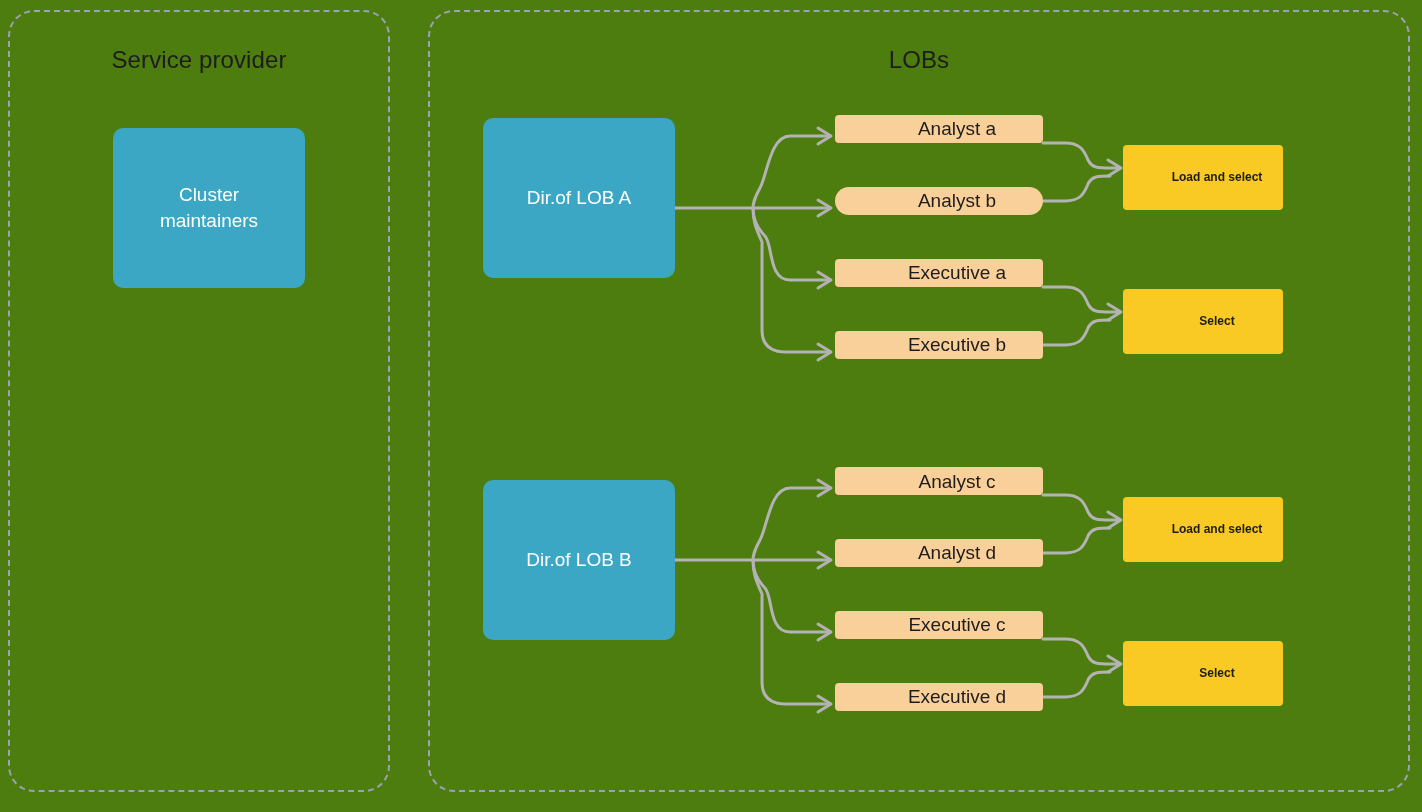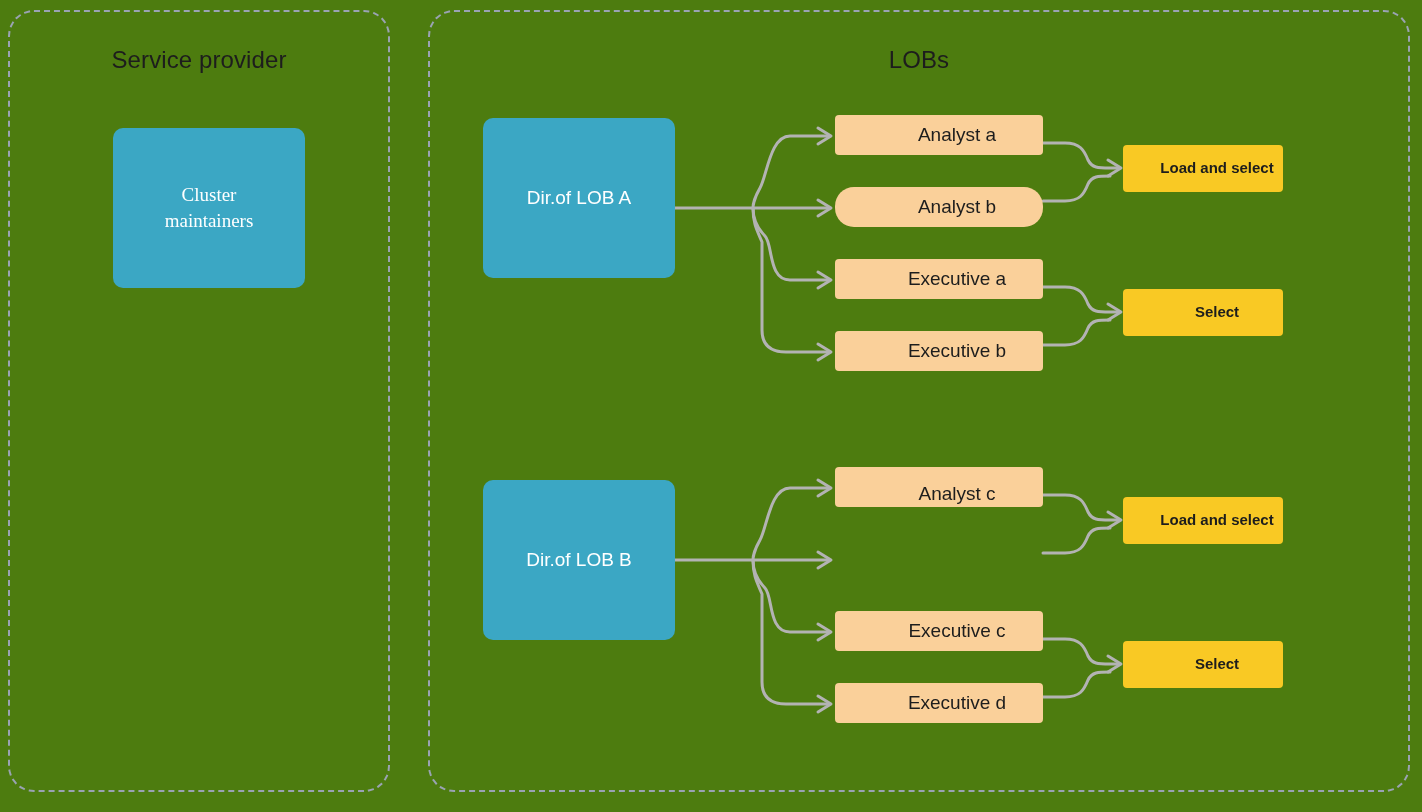--- a/index.html
+++ b/index.html
@@ -71,32 +71,32 @@
     width: 192px;
     height: 160px;
   }
 
   .node-orange {
     background: #fad09a;
     border-radius: 4px;
     color: #1d1d1d;
     font-size: 19px;
     width: 208px;
-    height: 40px;
+    height: 28px;
     padding-left: 36px;
   }
 
   .node-yellow {
     background: #f9c924;
     border-radius: 4px;
     color: #1d1d1d;
-    font-size: 15px;
+    font-size: 12px;
     font-weight: bold;
     width: 160px;
-    height: 47px;
+    height: 65px;
     padding-left: 28px;
   }
 
   
   #links {
     position: absolute;
     left: 0;
     top: 0;
     width: 1422px;
     height: 812px;
@@ -163,21 +163,21 @@
 
     <path class="link" d="M1043,639 L1065,639 C1080,639 1084,646 1088,656 C1092,664 1098,664 1110,664 L1118,664"></path>
     <path class="link" d="M1043,697 L1065,697 C1080,697 1084,690 1088,680 C1092,672 1098,672 1110,672"></path>
     <path class="arrowhead" d="M1108,656 L1121,664 L1108,672"></path>
   </svg>
 
   <div class="panel" id="panel-service">
     <div class="panel-title">Service provider</div>
   </div>
 
-  <div class="node node-teal" id="node-cluster" style="left:113px; top:128px;font-family:Liberation Serif, serif;">
+  <div class="node node-teal" id="node-cluster" style="left:113px; top:128px;">
     <span>
       <span>Cluster</span><br>
       <span>maintainers</span>
     </span>
   </div>
 
   <div class="panel" id="panel-lobs">
     <div class="panel-title">LOBs</div>
   </div>
 
@@ -205,20 +205,23 @@
     <span>Select</span>
   </div>
 
   <div class="node node-teal" style="left:483px; top:480px;">
     <span>Dir.of LOB B</span>
   </div>
 
   <div class="node node-orange" style="left:835px; top:467px;align-items:flex-end;">
     <span>Analyst c</span>
   </div>
+  <div class="node node-orange" style="left:835px; top:539px;">
+    <span>Analyst d</span>
+  </div>
   <div class="node node-orange" style="left:835px; top:611px;">
     <span>Executive c</span>
   </div>
   <div class="node node-orange" style="left:835px; top:683px;">
     <span>Executive d</span>
   </div>
 
   <div class="node node-yellow" style="left:1123px; top:497px;">
     <span>Load and select</span>
   </div>

